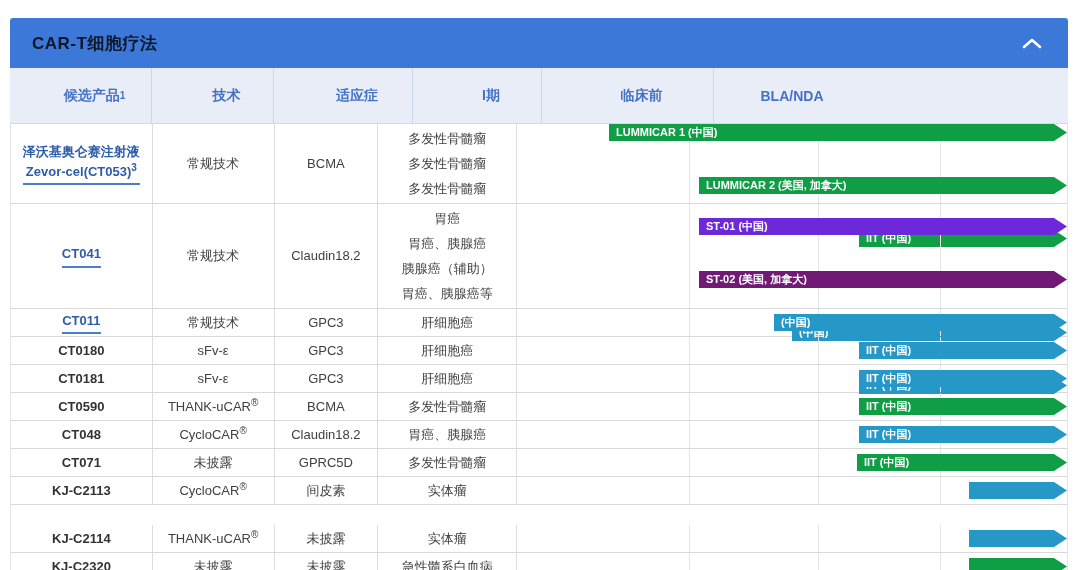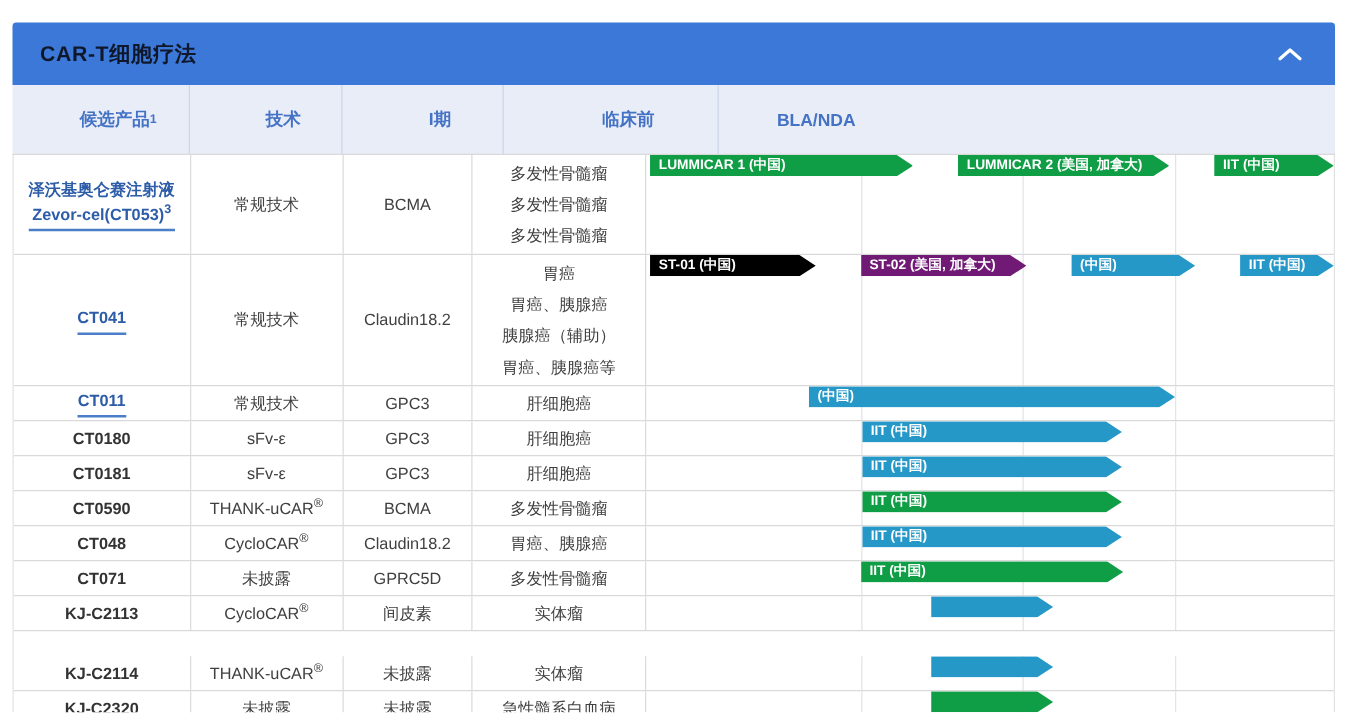--- a/index.html
+++ b/index.html
@@ -32,22 +32,22 @@
   .cell{display:flex;flex-direction:column;align-items:center;justify-content:center;
         font-size:13px;color:#404040;text-align:center;border-right:1px solid #dcdcdc;
         box-sizing:border-box;line-height:1.35;}
   .product{font-weight:bold;color:#333333;font-size:13px;}
   .plink{font-weight:bold;color:#2d5ca8;font-size:13px;text-decoration:none;display:inline-block;
          border-bottom:2px solid #4a7ec8;padding-bottom:1px;line-height:1.55;cursor:pointer;}
   .ind-line{line-height:25px;white-space:nowrap;}
 
   
   .gline{position:absolute;top:0;bottom:0;width:1px;background:#e4e4e4;}
-  .bars{position:absolute;left:0;top:0;right:0;bottom:0;display:flex;flex-direction:row;
-        justify-content:space-evenly;align-items:flex-start;padding-left:3px;box-sizing:border-box;gap:36px;}
+  .bars{position:absolute;left:0;top:0;right:0;bottom:0;display:flex;flex-direction:column;
+        justify-content:space-evenly;align-items:flex-end;padding-left:3px;box-sizing:border-box;gap:36px;}
   .bar{height:17px;display:flex;align-items:center;min-width:30px;
        clip-path:polygon(0 0,calc(100% - 13px) 0,100% 50%,calc(100% - 13px) 100%,0 100%);}
   .bar-label{color:#ffffff;font-size:11px;font-weight:bold;line-height:17px;padding-left:7px;
              white-space:nowrap;overflow:hidden;}
 </style>
 </head>
 <body>
 
 <div class="stage">
   <div class="panel">
@@ -60,20 +60,23 @@
     </div>
 
     <div class="hdr">
       <div class="hcell w1">
           <span>候选产品</span>
           <sup>1</sup>
         </div>
       <div class="hcell w2">
           <span>技术</span>
         </div>
+      <div class="hcell w4">
+          <span>适应症</span>
+        </div>
       <div class="hcell w6">
           <span>I期</span>
         </div>
       <div class="hcell w5">
           <span>临床前</span>
         </div>
       <div class="hcell w8">
           <span>BLA/NDA</span>
         </div>
     </div>
@@ -125,21 +128,21 @@
             <div class="ind-line">胃癌</div>
             <div class="ind-line">胃癌、胰腺癌</div>
             <div class="ind-line">胰腺癌（辅助）</div>
             <div class="ind-line">胃癌、胰腺癌等</div>
           </div>
           <div class="cell c-gantt">
             <div class="gline" style="left: 172px;"></div>
             <div class="gline" style="left: 301px;"></div>
             <div class="gline" style="left: 423px;"></div>
             <div class="bars">
-              <div class="bar" style="width: 368px; background: #000000;">
+              <div class="bar" style="width: 368px; background: #6d28d9; margin-top: 14px;">
                 <span class="bar-label">ST-01 (中国)</span>
               </div>
               <div class="bar" style="width: 368px; background: #701a75;">
                 <span class="bar-label">ST-02 (美国, 加拿大)</span>
               </div>
               <div class="bar" style="width: 275px; background: rgb(37, 152, 200);">
                 <span class="bar-label">(中国)</span>
               </div>
               <div class="bar" style="width: 208px; background: rgb(37, 152, 200);">
                 <span class="bar-label">IIT (中国)</span>

